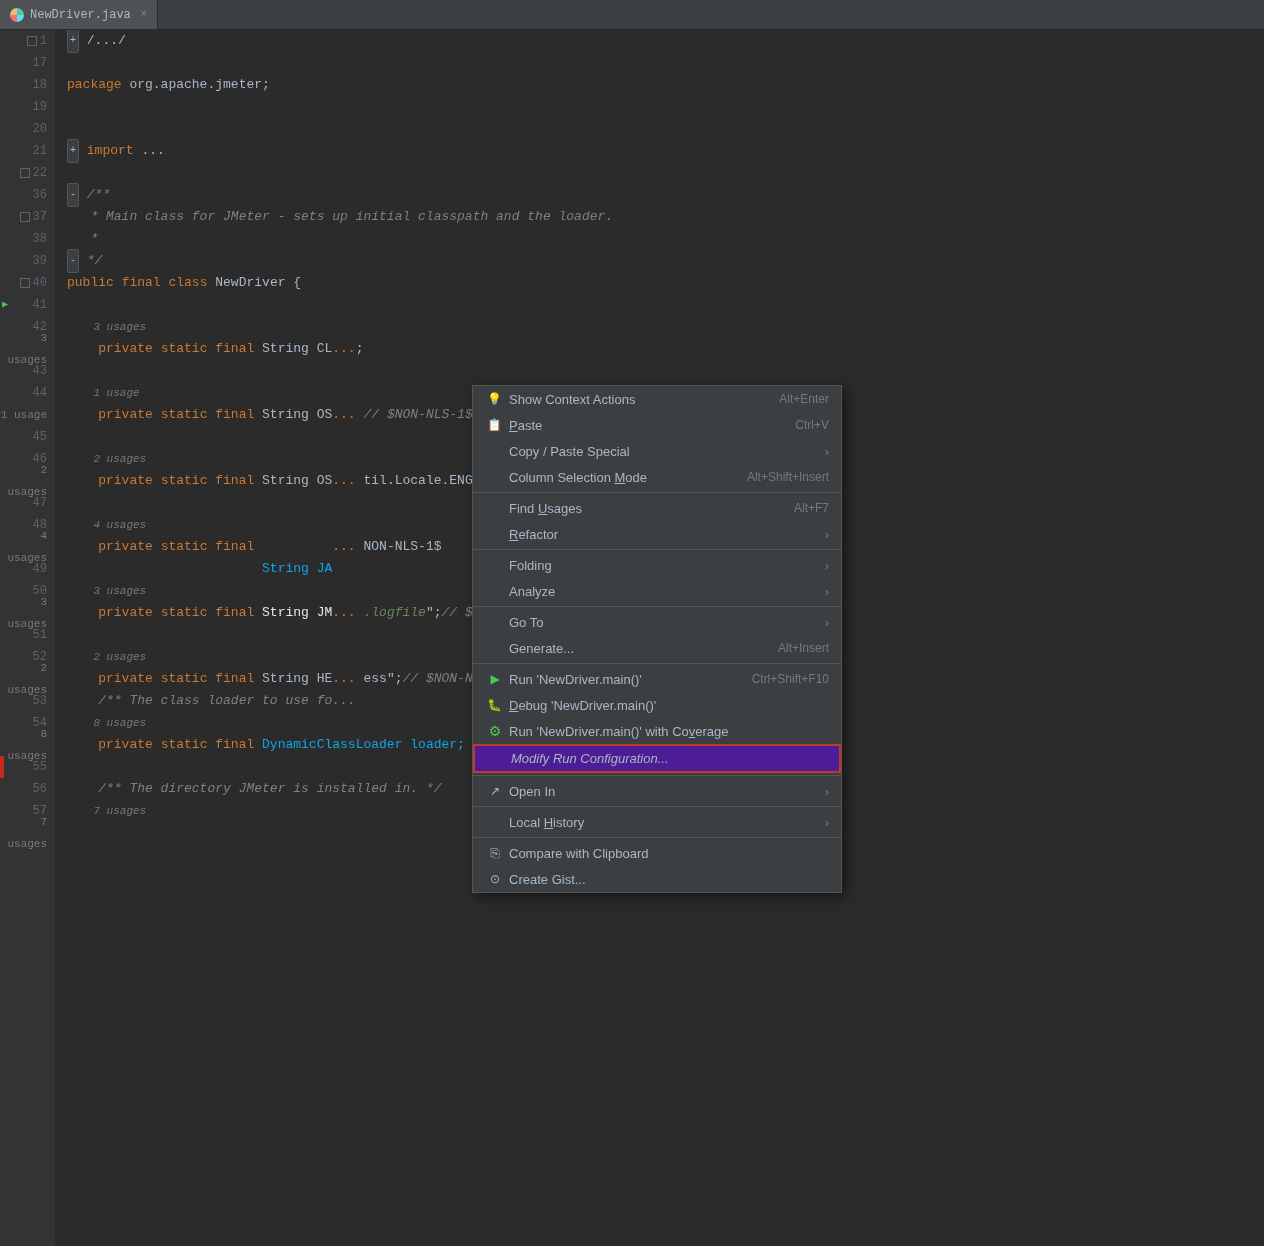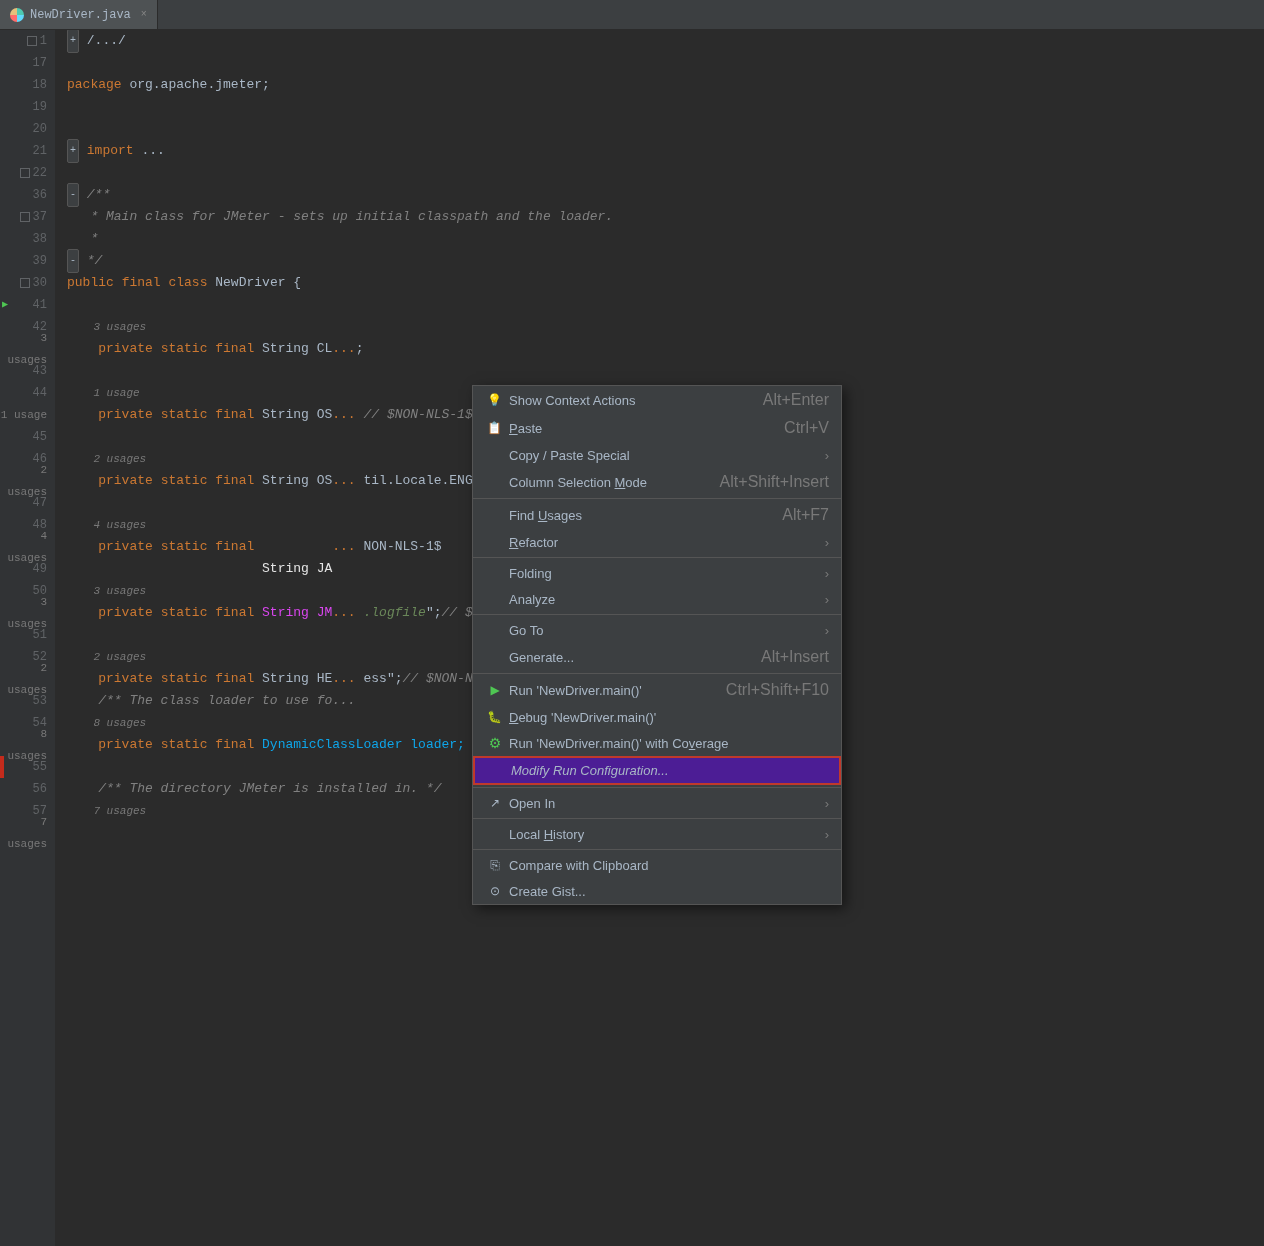--- a/index.html
+++ b/index.html
@@ -166,21 +166,21 @@
       align-items: center;
       justify-content: center;
       margin-right: 4px;
       font-size: 12px;
     }
     .menu-item-label {
       flex: 1;
     }
     .menu-item-shortcut {
       color: #787878;
-      font-size: 16px;
+      font-size: 12px;
       margin-left: 20px;
     }
     .menu-item-arrow {
       color: #787878;
       margin-left: 8px;
     }
     .menu-divider {
       height: 1px;
       background: #555;
       margin: 2px 0;
@@ -243,21 +243,21 @@
     <div class="gutter-line has-fold">
         <span>37</span>
       </div>
     <div class="gutter-line">
         <span>38</span>
       </div>
     <div class="gutter-line">
         <span>39</span>
       </div>
     <div class="gutter-line has-fold">
-        <span>30</span>
+        <span>40</span>
       </div>
     <div class="gutter-line has-run">
         <span>41</span>
       </div>
     <div class="gutter-line">
         <span>42</span>
       </div>
     <div class="gutter-line" style="color:#787878;font-size:11px;">3 usages</div>
     <div class="gutter-line">
         <span>43</span>
@@ -420,37 +420,37 @@
 
     <div class="code-line">
       <span class="usage-hint">&nbsp;&nbsp;&nbsp;&nbsp;4 usages</span>
     </div>
 
     <div class="code-line">
       <span style="color:#a9b7c6;">&nbsp;&nbsp;&nbsp;&nbsp;</span>
       <span class="kw">private</span>
       <span class="kw"> static</span>
       <span class="kw"> final</span>
-      <span style="color:#e5e5e5;margin-top:44px;"> String JA</span>
+      <span style="color:#0ea5e9;margin-top:44px;"> String JA</span>
       <span style="color:#cc7832;">...</span>
       <span style="color:#a9b7c6;"> NON-NLS-1$</span>
     </div>
 
     <div class="code-line">&nbsp;</div>
 
     <div class="code-line">
       <span class="usage-hint">&nbsp;&nbsp;&nbsp;&nbsp;3 usages</span>
     </div>
 
     <div class="code-line">
       <span style="color:#a9b7c6;">&nbsp;&nbsp;&nbsp;&nbsp;</span>
       <span class="kw">private</span>
       <span class="kw"> static</span>
       <span class="kw"> final</span>
-      <span style="color:#d946ef;"> String JM</span>
+      <span style="color:#e5e5e5;"> String JM</span>
       <span style="color:#cc7832;">...</span>
       <span style="color:#6a8759;font-style:italic;"> .logfile</span>
       <span style="color:#a9b7c6;">";</span>
       <span class="comment">// $NON-NLS-</span>
     </div>
 
     <div class="code-line">&nbsp;</div>
 
     <div class="code-line">
       <span class="usage-hint">&nbsp;&nbsp;&nbsp;&nbsp;2 usages</span>

